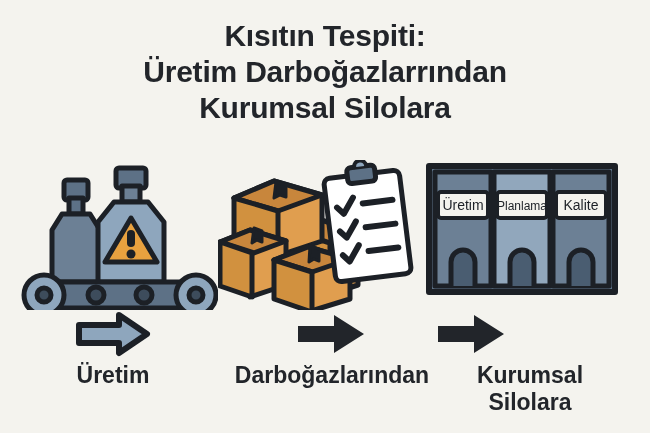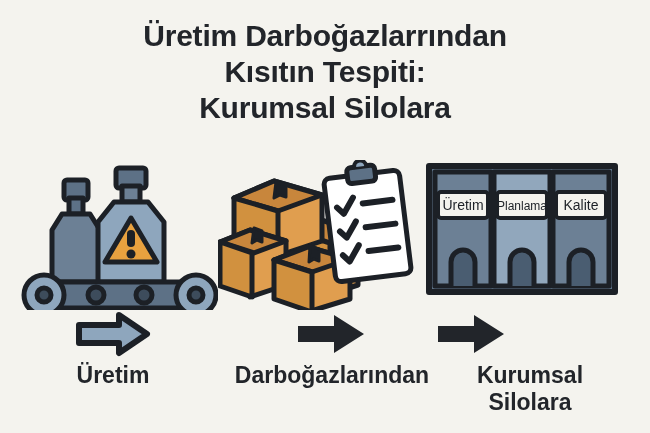--- a/index.html
+++ b/index.html
@@ -96,22 +96,22 @@
   #step-bottleneck .arrow-wrap { justify-content: center; }
   #step-silos .arrow-wrap      { justify-content: flex-start; padding-left: 8px; }
   #step-silos .flow-label      { text-align: center; }
 </style>
 </head>
 <body>
 
 <div id="infographic">
 
   <div class="title-block">
+    <span class="title-line">Kısıtın Tespiti:</span>
     <span class="title-line">Üretim Darboğazlarrından</span>
-    <span class="title-line">Kısıtın Tespiti:</span>
     <span class="title-line">Kurumsal Silolara</span>
   </div>
 
   <div class="icon-row">
 
     <div class="icon-slot" id="slot-production">
       <svg width="200" height="150" viewBox="0 0 200 150" xmlns="http://www.w3.org/2000/svg">
         <g stroke="#1c2026" stroke-width="5" stroke-linejoin="round" stroke-linecap="round">
 
           <rect x="46" y="20" width="24" height="20" rx="3" fill="#5d7186"></rect>

